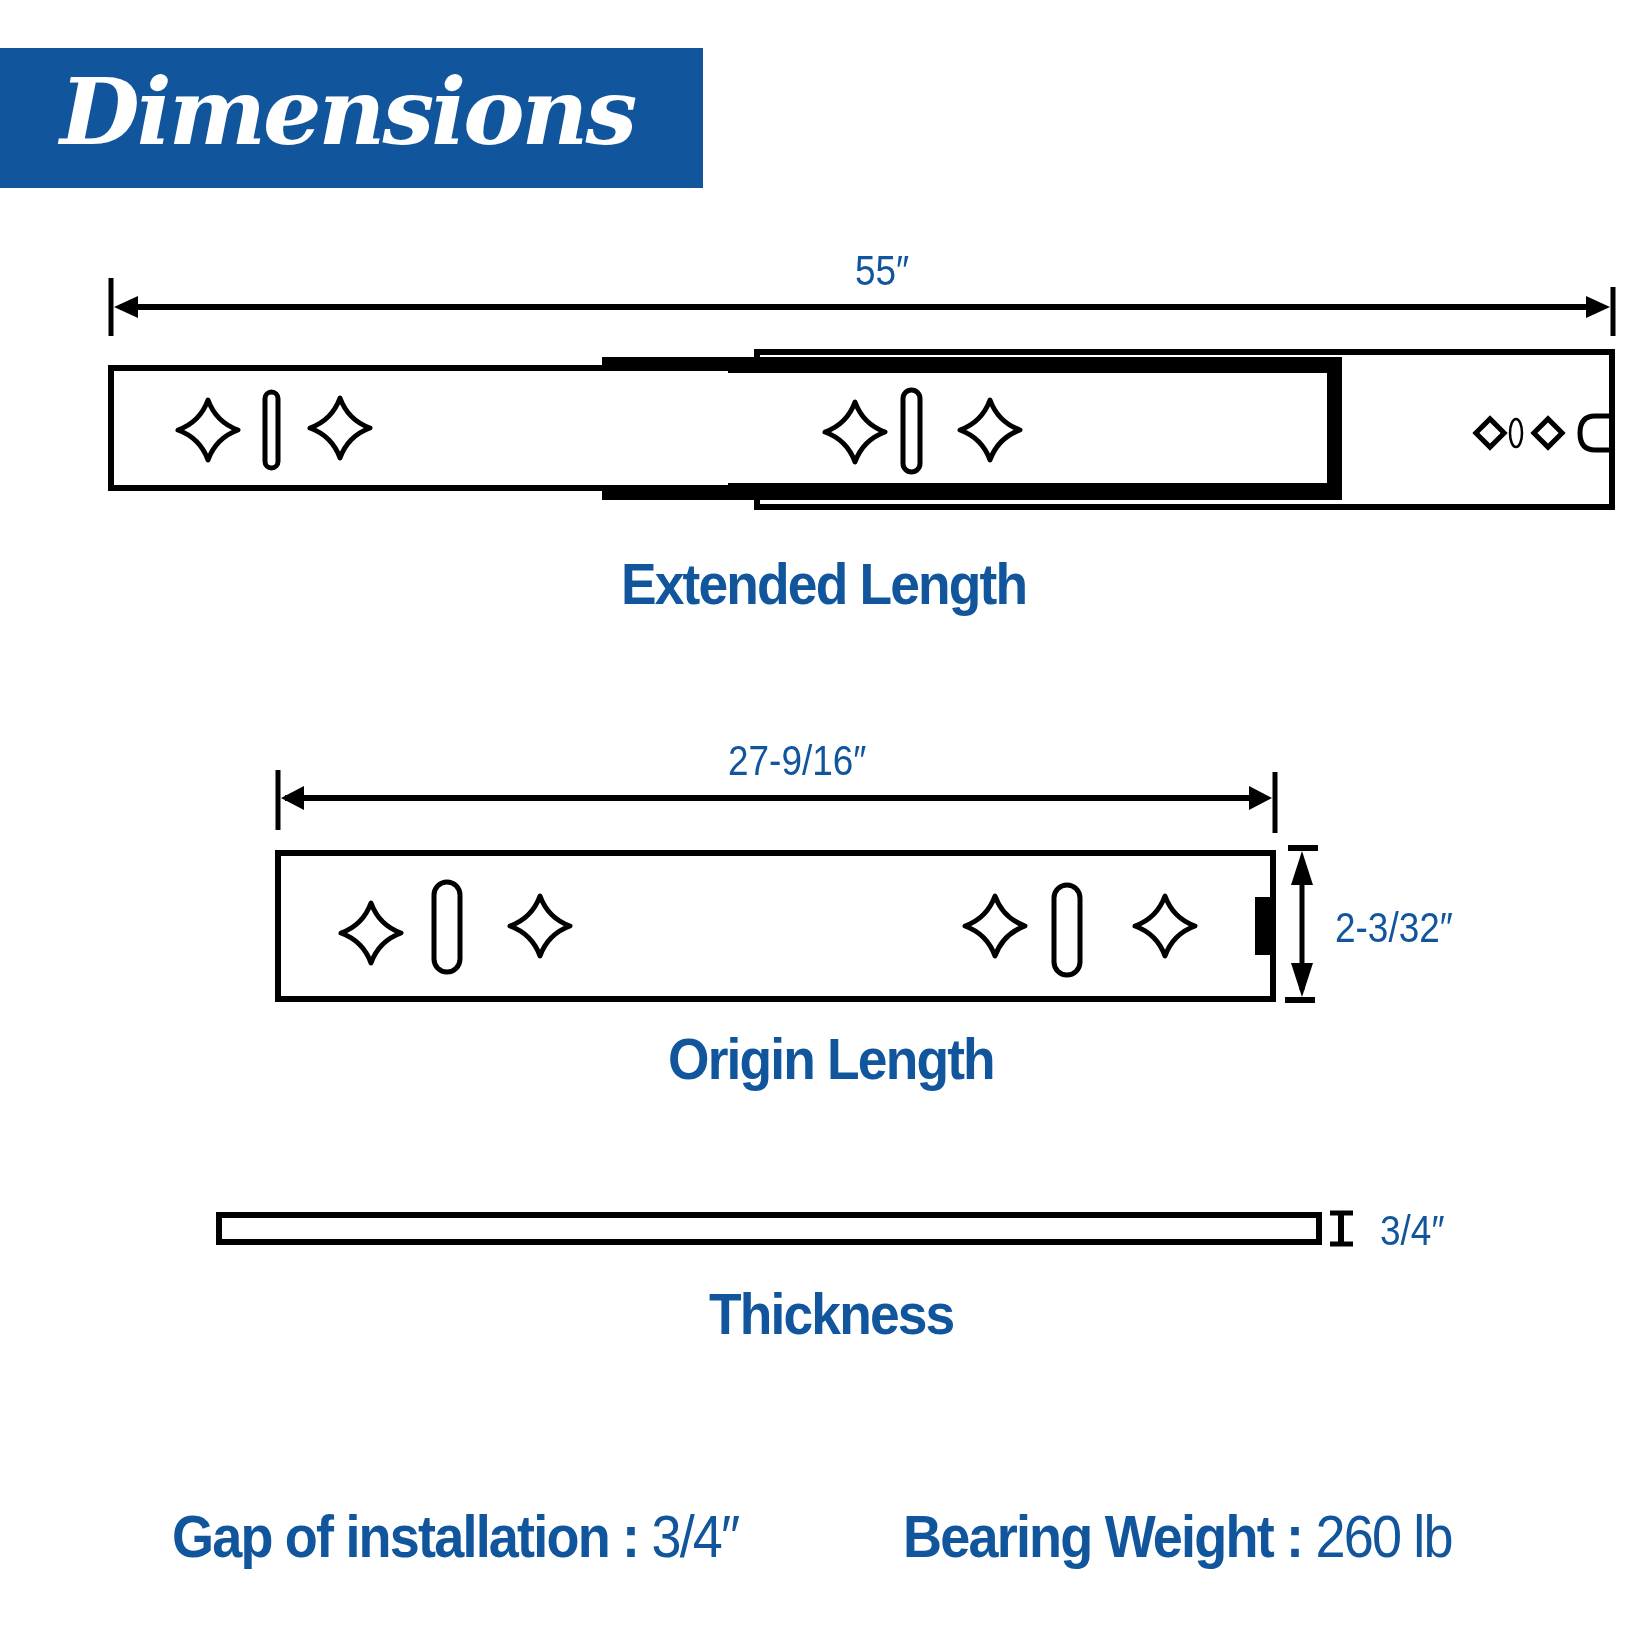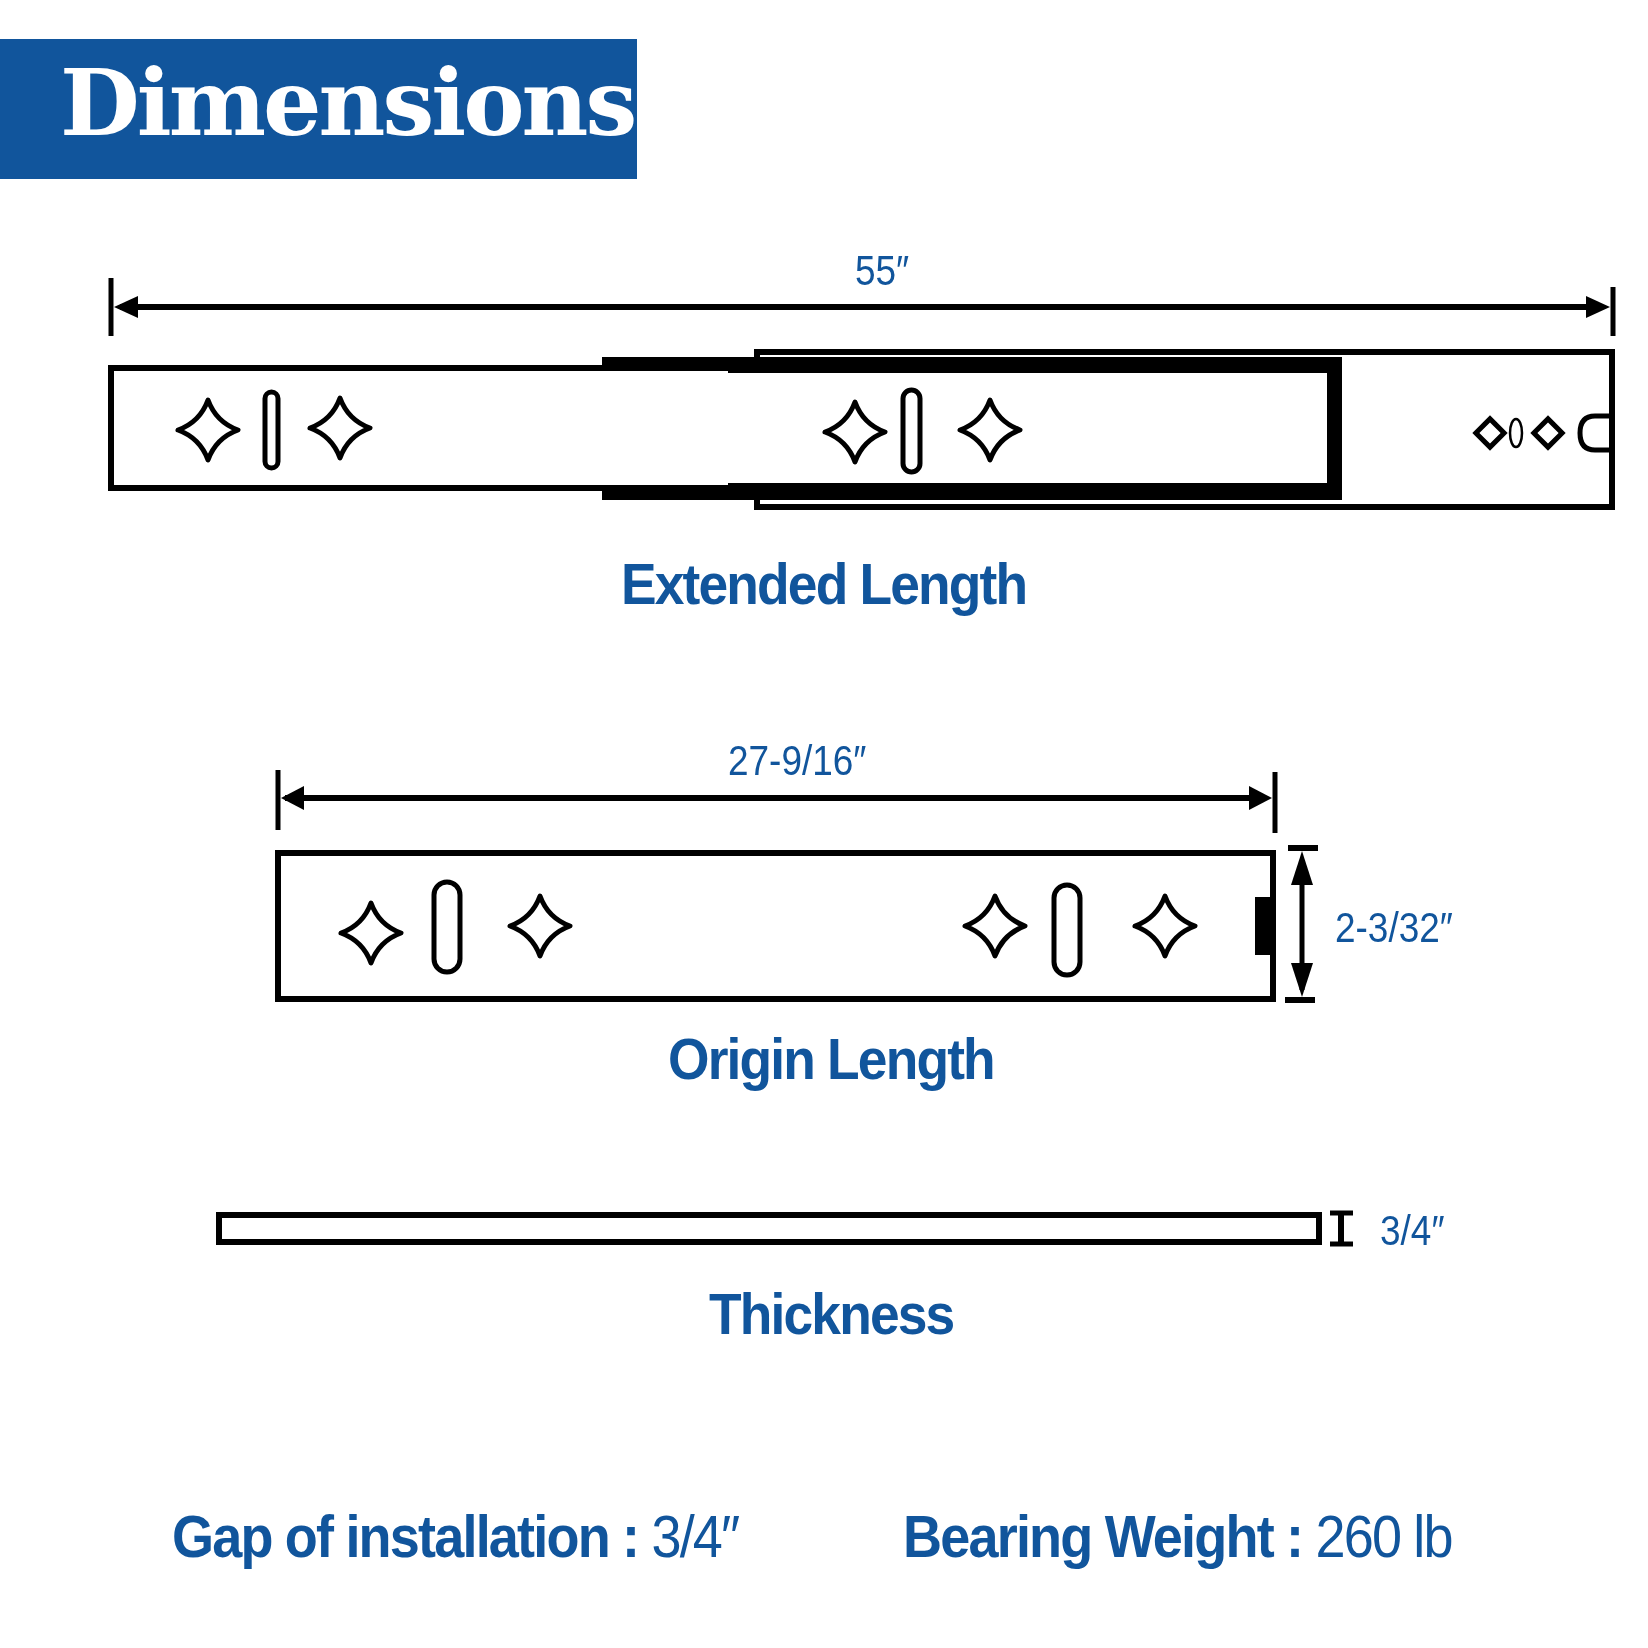--- a/index.html
+++ b/index.html
@@ -1,17 +1,17 @@
 <!DOCTYPE html>
 <html><head>
 <meta charset="utf-8">
 <style>
   html, body { margin: 0; padding: 0; background: #ffffff; }
   body { width: 1648px; height: 1648px; position: relative; overflow: hidden; font-family: "Liberation Sans", sans-serif; }
-  .banner { position: absolute; left: 0; top: 39px; width: 637px; height: 140px; background: #11559c; }
+  .banner { position: absolute; left: 0; top: 48px; width: 703px; height: 140px; background: #11559c; font-style: italic; }
   .banner-title { position: absolute; left: 60px; top: 18px; font-family: "DejaVu Serif", serif; font-weight: bold; font-size: 92px; color: #ffffff; letter-spacing: -3px; line-height: 1; }
   svg.drawing { position: absolute; left: 0; top: 0; }
   .dim { position: absolute; color: #11559c; font-family: "Liberation Sans", sans-serif; font-size: 42px; transform: scaleX(0.88); transform-origin: left top; line-height: 1; }
   .caption { position: absolute; color: #11559c; font-family: "Liberation Sans", sans-serif; font-weight: bold; font-size: 58px; letter-spacing: -2px; transform: scaleX(0.92); transform-origin: left top; line-height: 1; }
   .spec { position: absolute; top: 1507px; color: #11559c; font-size: 60px; letter-spacing: -2px; line-height: 1; transform: scaleX(0.9); transform-origin: left top; white-space: nowrap; }
   .spec .lbl { font-weight: bold; }
   .spec .val { font-weight: normal; }
 </style>
 </head>
 <body>

